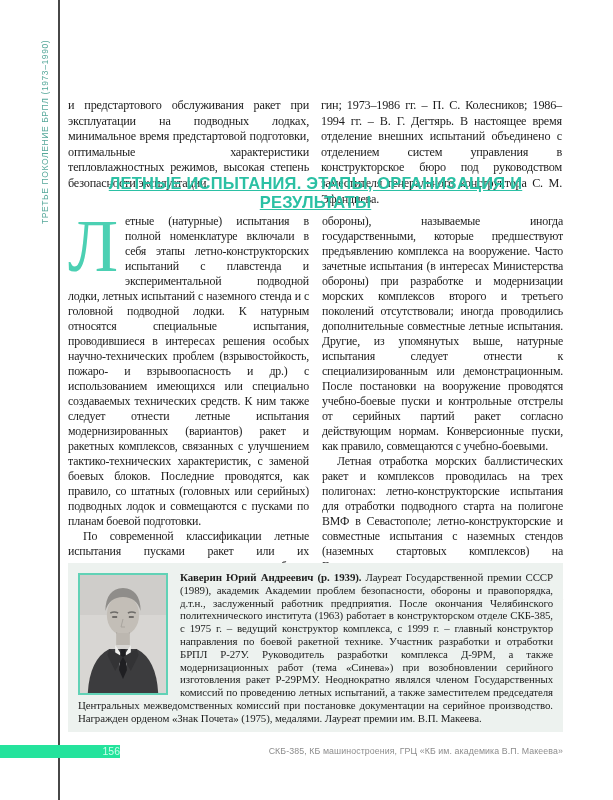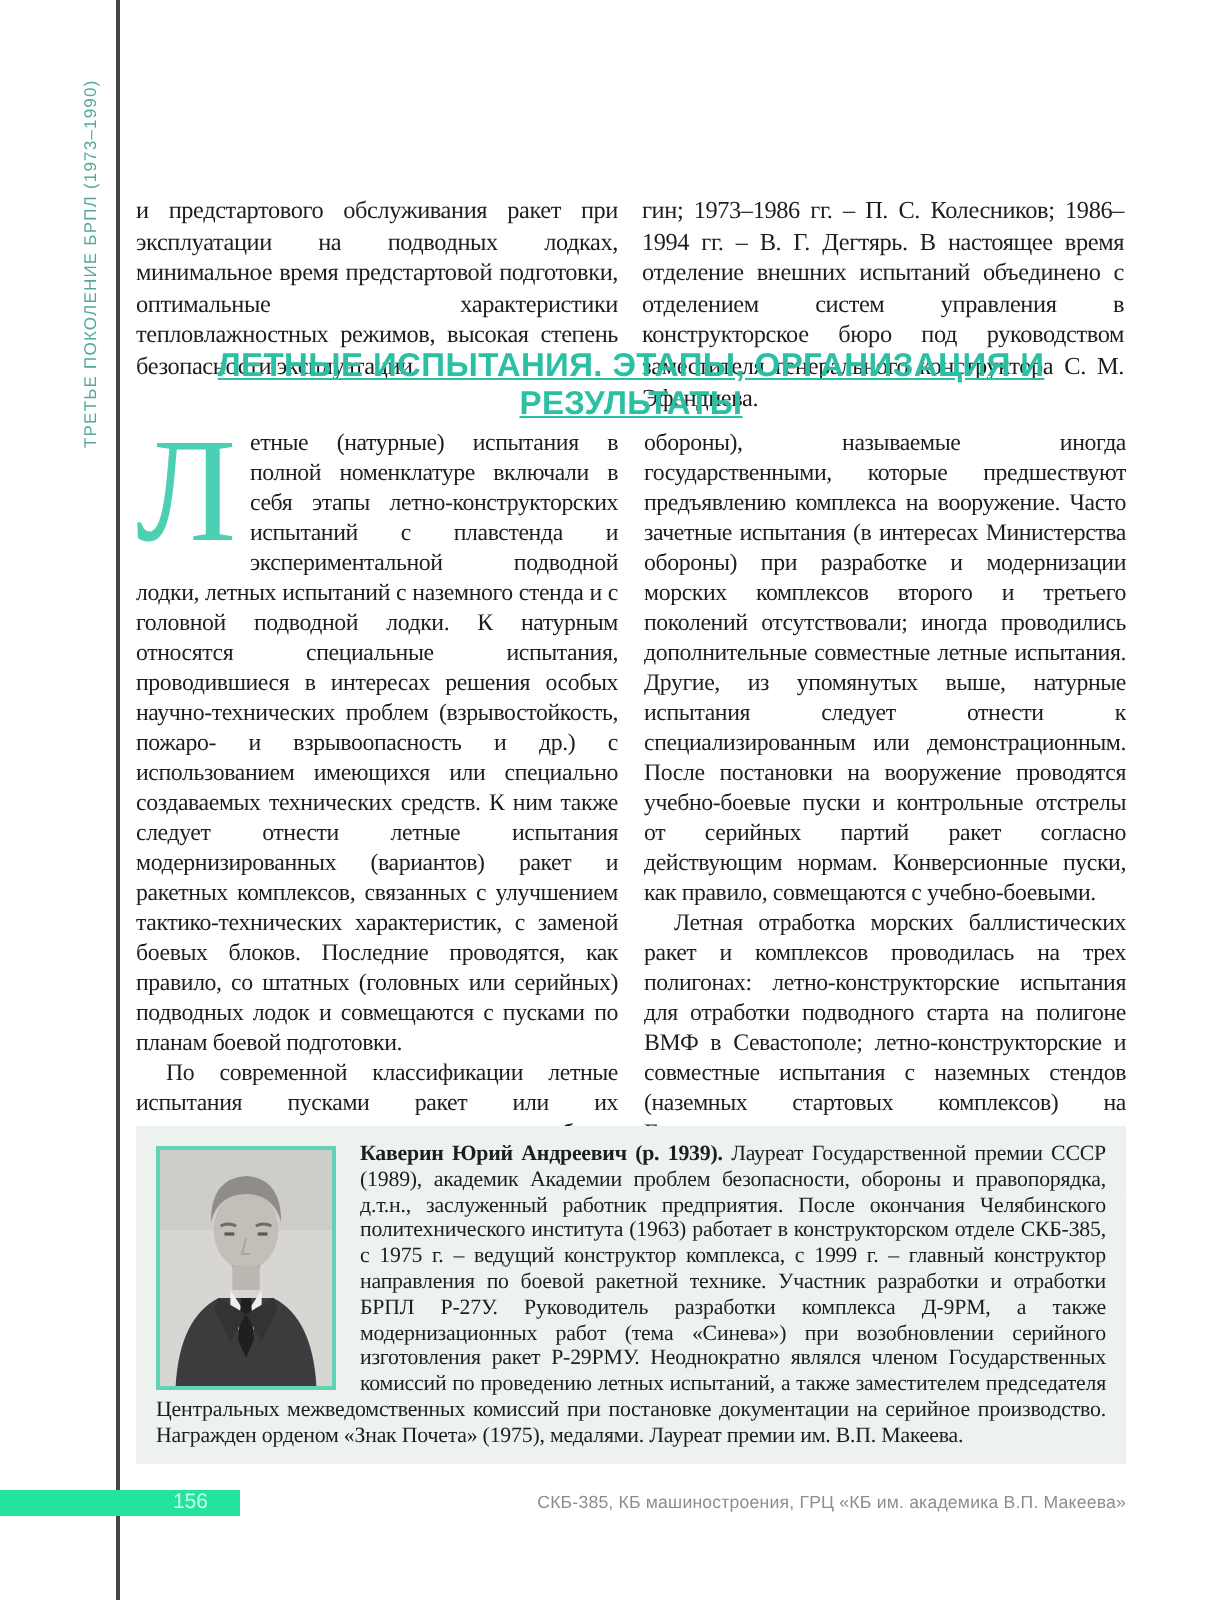--- a/index.html
+++ b/index.html
@@ -71,21 +71,21 @@
   }
   .photo-frame svg { display:block; width:100%; height:100%; }
   .bio-name { font-weight:bold; }
 
   
   .page-badge {
     position:absolute; left:0; top:745px; width:120px; height:13px;
     background:#24e39c; color:#ccffea;
     font-family:"Liberation Sans", sans-serif;
     font-size:10.5px; line-height:13px;
-    text-align:right; padding-right:16px;
+    text-align:right; 
   }
   .footer-credit {
     position:absolute; right:50px; top:746px;
     font-family:"Liberation Sans", sans-serif;
     font-size:8.8px; color:#8d8d8d; letter-spacing:0.1px;
   }
 </style>
 </head>
 <body>
 

